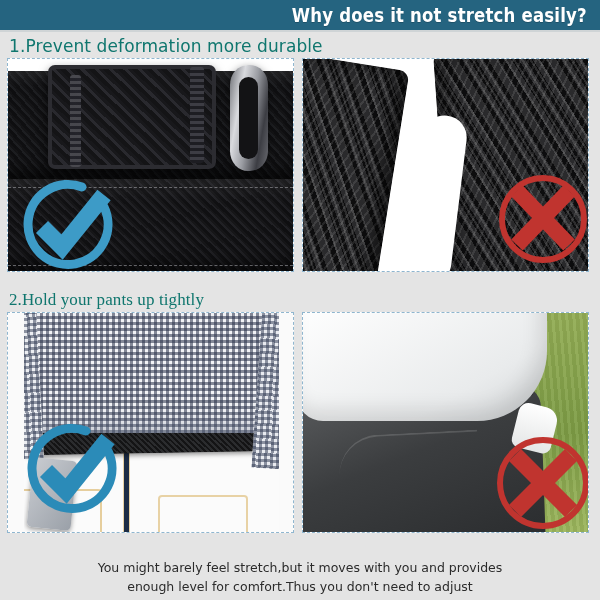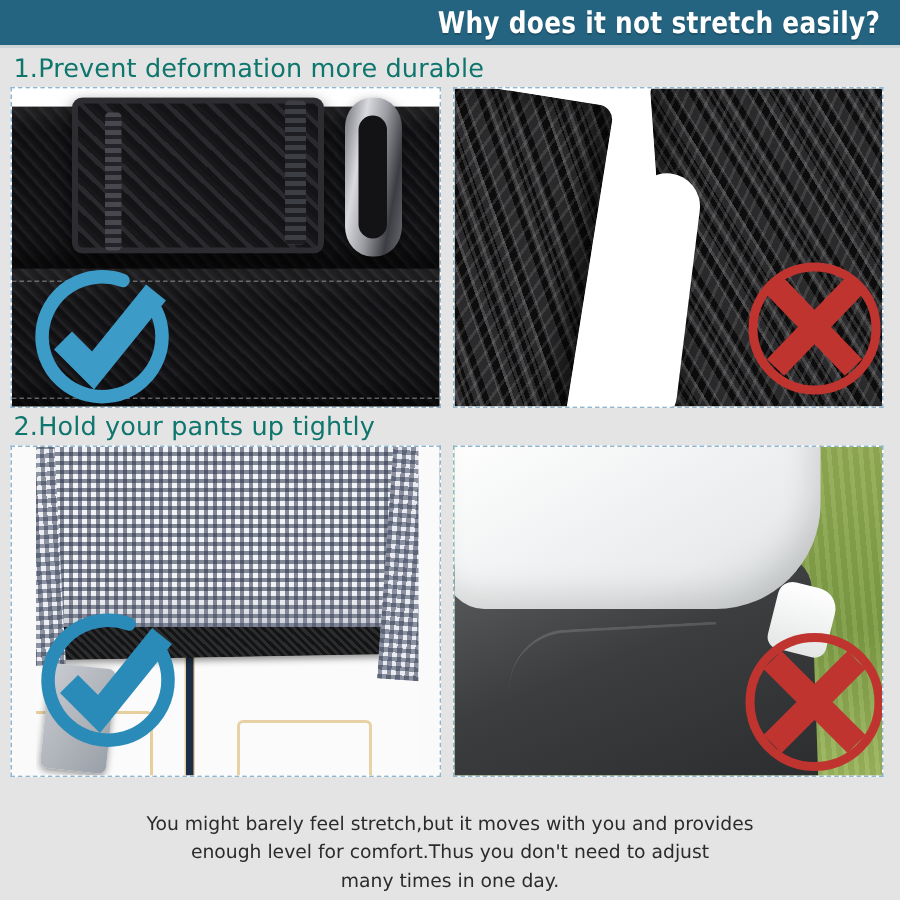--- a/index.html
+++ b/index.html
@@ -25,21 +25,21 @@
     text-shadow:0 1px 0 rgba(0,0,0,.18);
   }
 
   
   .section-title{
     font-size:17px;color:#0f766e;
     padding:4px 0 2px 9px;
     letter-spacing:.1px;
     font-family:"DejaVu Sans","Liberation Sans",sans-serif;
   }
-  .sec2{padding-top:3px;}
+  .sec2{padding-top:18px;font-family:Liberation Serif, serif;}
 
   
   .row{display:flex;gap:8px;padding:0 7px;}
   .panel{
     position:relative;
     width:285px;height:var(--ph);
     border:1px dashed #8fb6cf;
     overflow:hidden;
     background:#fff;
   }
@@ -339,16 +339,15 @@
           <circle cx="52" cy="52" r="43" fill="none" stroke="#c0342f" stroke-width="6"></circle>
           <path d="M24 24 L80 80 M80 24 L24 80" stroke="#c0342f" stroke-width="17" stroke-linecap="butt"></path>
         </svg>
       </div>
     </div>
   </div>
 
   <div class="caption">
     <div>You might barely feel stretch,but it moves with you and provides</div>
     <div>enough level for comfort.Thus you don't need to adjust</div>
-    <div>many times in one day.</div>
   </div>
 
 </div>
 
 </body></html>

